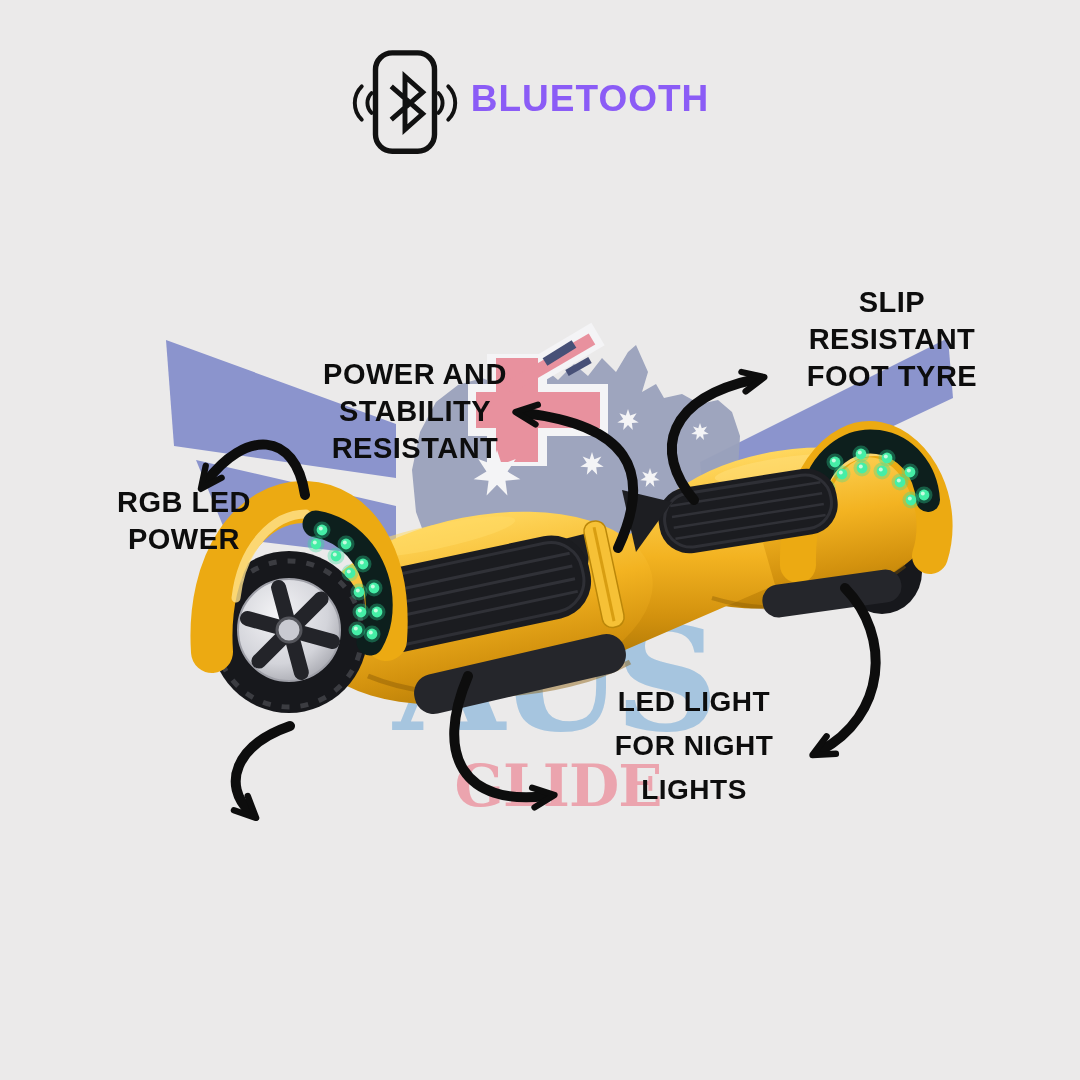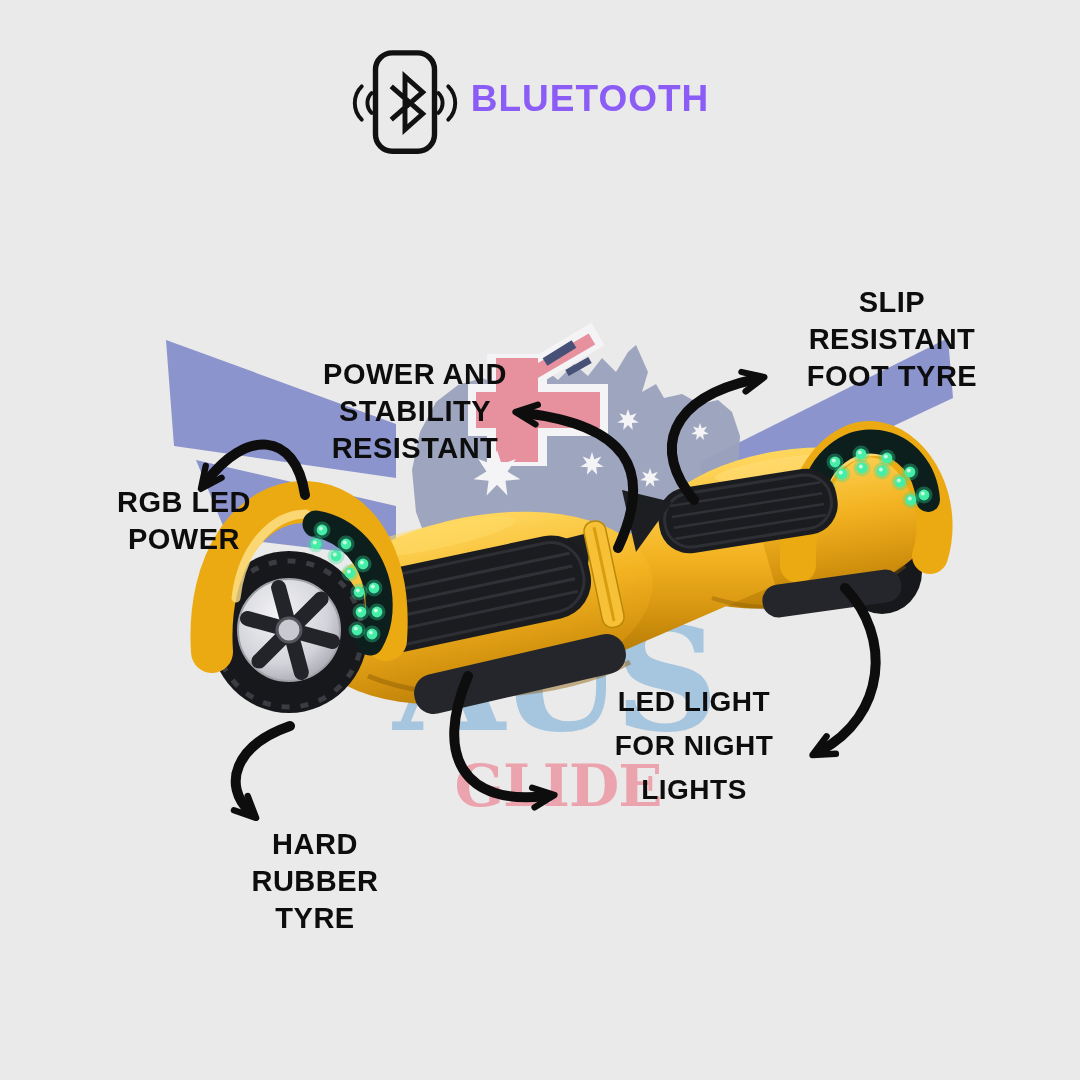--- a/index.html
+++ b/index.html
@@ -235,24 +235,19 @@
   </div>
   <div class="lbl lbl-slip">
     <div>SLIP</div>
     <div>RESISTANT</div>
     <div>FOOT TYRE</div>
   </div>
   <div class="lbl lbl-rgb">
     <div>RGB LED</div>
     <div>POWER</div>
   </div>
-  <div class="lbl lbl-hard">
-    <div>HARD</div>
-    <div>RUBBER</div>
-    <div>TYRE</div>
-  </div>
   <div class="lbl lbl-led">
     <div>LED LIGHT</div>
     <div>FOR NIGHT</div>
     <div>LIGHTS</div>
   </div>
 
 </div>
 
 </body></html>

